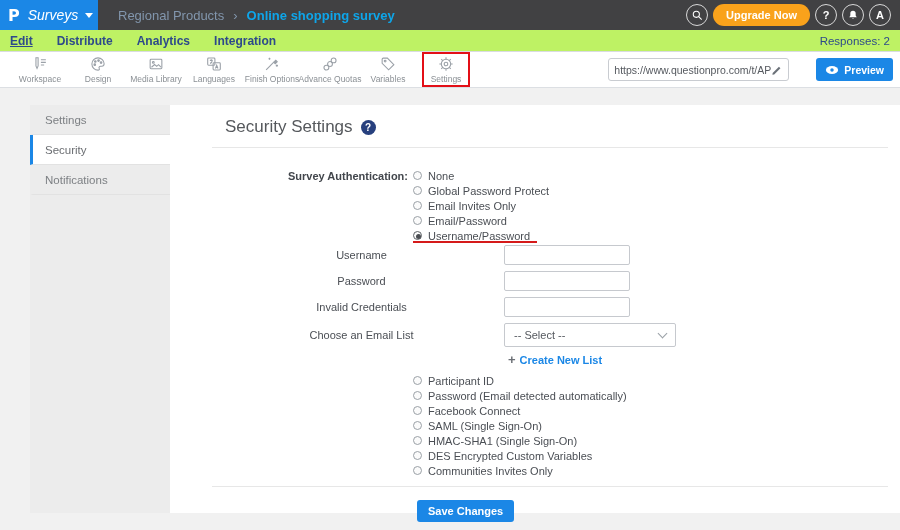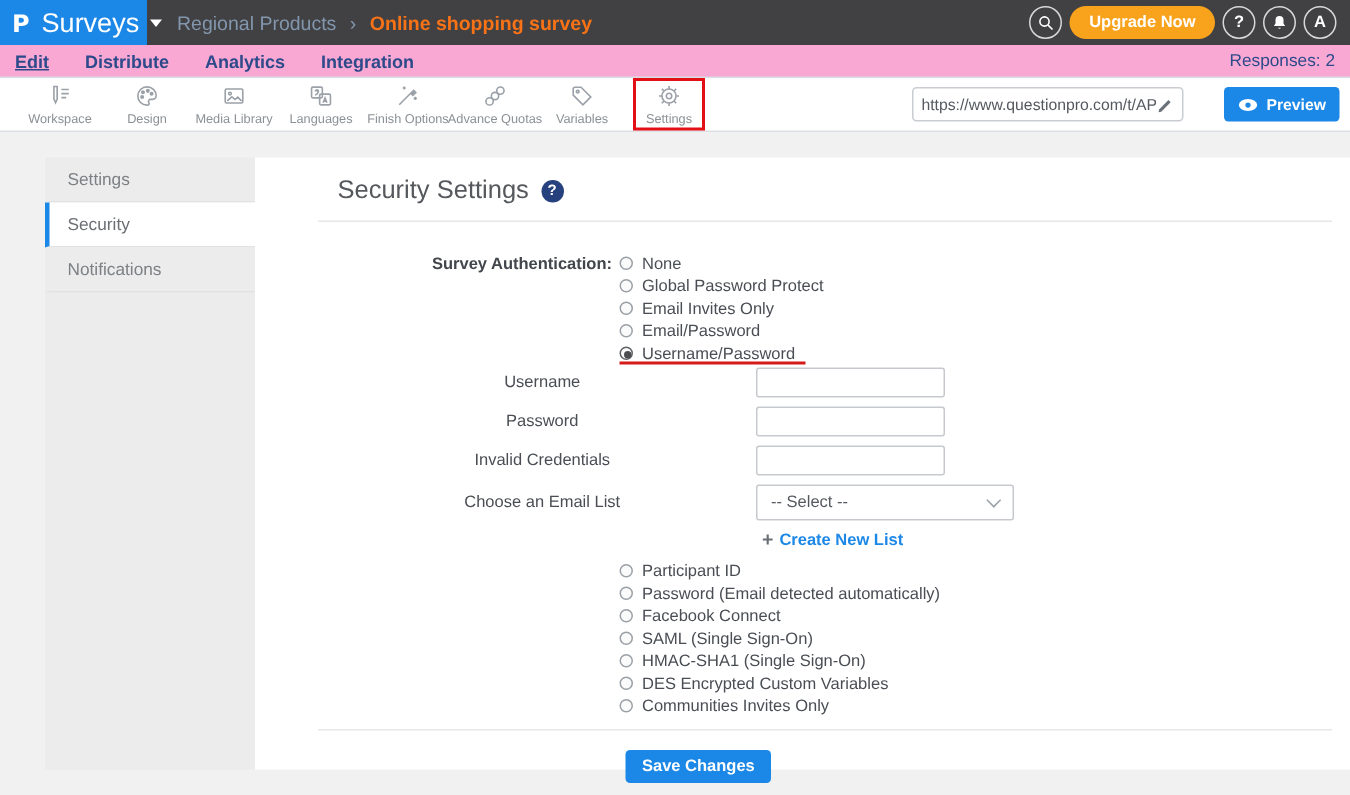--- a/index.html
+++ b/index.html
@@ -4,36 +4,36 @@
 <style>
   * { margin:0; padding:0; box-sizing:border-box; }
   html,body { width:900px; height:530px; overflow:hidden; background:#f1f1f1;
               font-family:"Liberation Sans", sans-serif; }
 
   
   .topbar { height:30px; background:#414143; display:flex; align-items:center; }
   .logo-area { width:98px; height:30px; background:#1b87e6; display:flex; align-items:center;
                padding:0 8px; color:#fff; cursor:pointer; }
   .logo-p { font-weight:bold; font-size:16px; margin-right:8px; font-family:"DejaVu Sans",sans-serif; }
-  .logo-label { font-size:18px; }
+  .logo-label { font-size:14px;font-style:italic; }
   .caret-down { width:0; height:0; border-left:4px solid transparent; border-right:4px solid transparent;
                 border-top:5px solid #fff; margin-left:7px; }
   .breadcrumb { display:flex; align-items:center; margin-left:20px; font-size:13px; }
   .crumb-parent { color:#8296ad; cursor:pointer; }
   .crumb-sep { color:#8296ad; margin:0 9px; font-size:13px; }
-  .crumb-current { color:#f97316; font-weight:bold; font-size:13px; }
+  .crumb-current { color:#0ea5e9; font-weight:bold; font-size:13px; }
   .top-actions { margin-left:auto; display:flex; align-items:center; gap:5px; padding-right:9px; }
   .circle-btn { width:22px; height:22px; border:1.5px solid #d8d8d8; border-radius:50%;
                 display:flex; align-items:center; justify-content:center; color:#fff;
                 font-size:11px; font-weight:bold; cursor:pointer; background:transparent; }
   .upgrade-btn { background:#f9a21b; color:#fff; border:none; border-radius:11px; height:22px;
                  padding:0 13px; font-size:11px; font-weight:bold; cursor:pointer; }
 
   
-  .navrow { height:22px; background:#f9a8d4; border-bottom:1px solid #d9dce1; display:flex;
+  .navrow { height:22px; background:#bef264; border-bottom:1px solid #d9dce1; display:flex;
             align-items:center; padding:0 10px; }
   .nav-tab { font-size:12px; font-weight:bold; color:#2d4a8a; margin-right:24px; cursor:pointer;
              text-decoration:none; }
   .nav-tab.active { text-decoration:underline; }
   .responses { margin-left:auto; font-size:11.5px; font-weight:normal; color:#2d4a8a;text-align:center; }
 
   
   .toolbar { height:36px; background:#fff; border-bottom:1px solid #dcdfe3; display:flex;
              align-items:center; padding-left:11px; }
   .tb-item { width:58px; display:flex; justify-content:center; cursor:pointer; }

